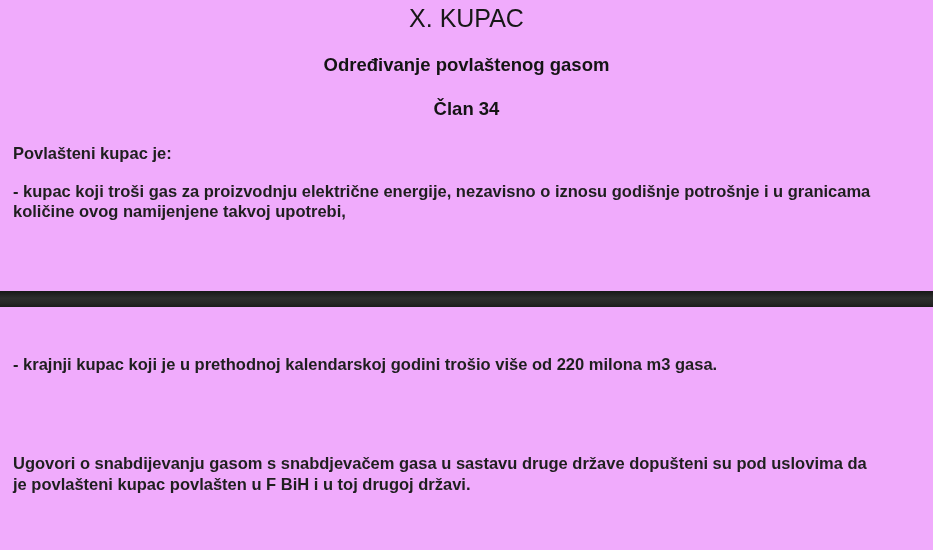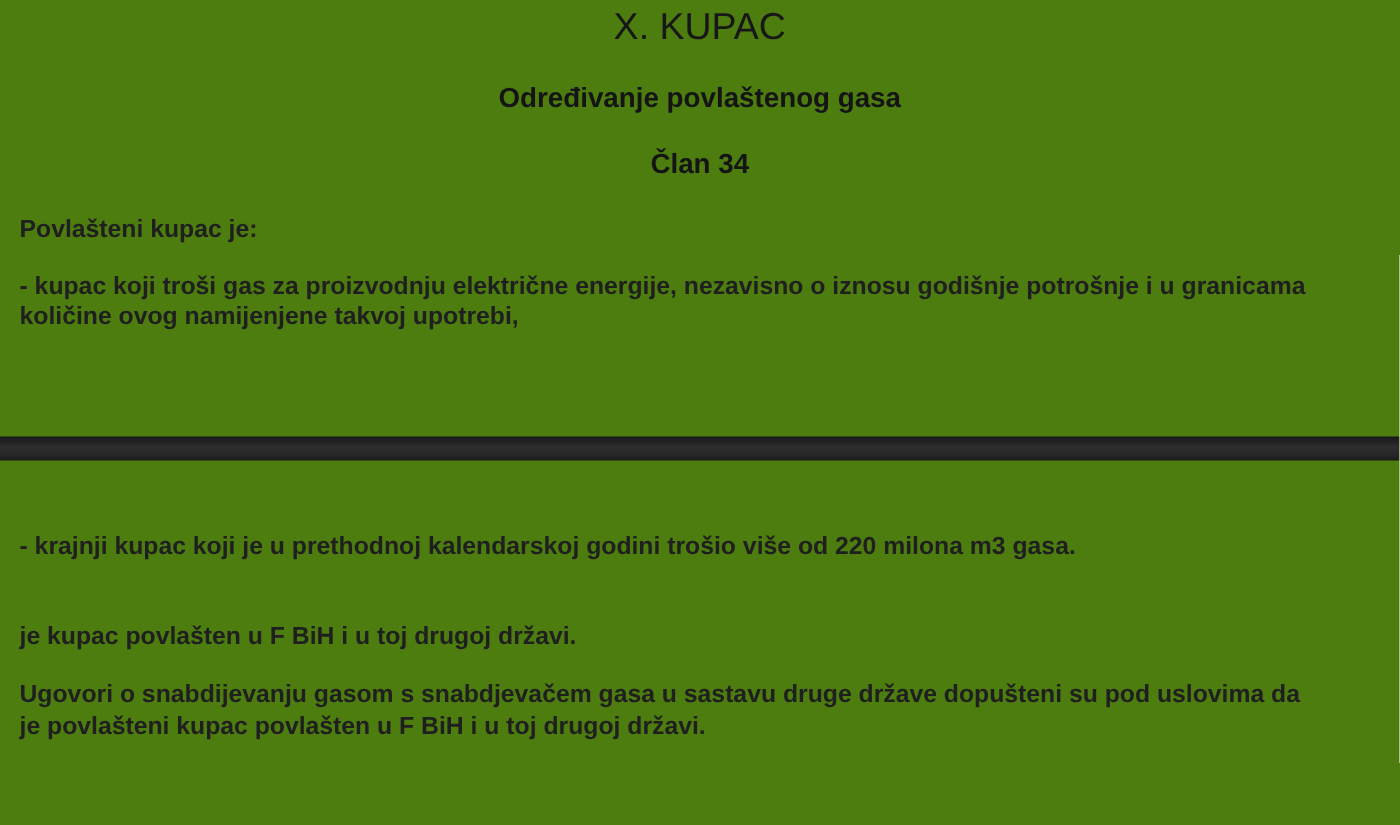--- a/index.html
+++ b/index.html
@@ -4,21 +4,21 @@
 <style>
   html, body {
     margin: 0;
     padding: 0;
     background: #ffffff;
   }
   .page {
     position: relative;
     width: 933px;
     height: 550px;
-    background: #4d7c0f;
+    background: #f0abfc;
     overflow: hidden;
     font-family: "Liberation Sans", sans-serif;
     color: #1f1f1f;
   }
   .heading {
     position: absolute;
     left: 0;
     width: 100%;
     text-align: center;
     margin: 0;
@@ -71,35 +71,34 @@
     background: linear-gradient(180deg, #181818 0%, #2e2e2e 45%, #272727 75%, #1b1b1b 100%);
   }
 </style>
 </head>
 <body>
 
 <div class="page">
 
   <h1 class="heading h1">X. KUPAC</h1>
 
-  <h2 class="heading h2">Određivanje povlaštenog gasa</h2>
+  <h2 class="heading h2">Određivanje povlaštenog gasom</h2>
 
   <h3 class="heading h3">Član 34</h3>
 
   <div class="bodyline t-intro">Povlašteni kupac je:</div>
 
   <div class="bodyline t-p2l1">- kupac koji troši gas za proizvodnju električne energije, nezavisno o iznosu godišnje potrošnje i u granicama</div>
 
   <div class="bodyline t-p2l2">količine ovog namijenjene takvoj upotrebi,</div>
 
   <div class="divider"></div>
 
   <div class="bodyline t-item2">- krajnji kupac koji je u prethodnoj kalendarskoj godini trošio više od 220 milona m3 gasa.</div>
 
 
-  <div class="bodyline t-p3l2">je kupac povlašten u F BiH i u toj drugoj državi.</div>
 
   <div class="bodyline t-p4l1">Ugovori o snabdijevanju gasom s snabdjevačem gasa u sastavu druge države dopušteni su pod uslovima da</div>
 
   <div class="bodyline t-p4l2">je povlašteni kupac povlašten u F BiH i u toj drugoj državi.</div>
 
 
 </div>
 
 </body></html>

